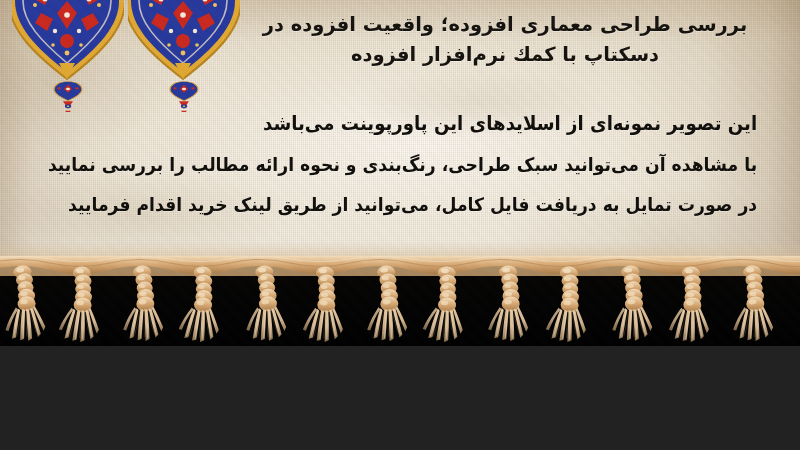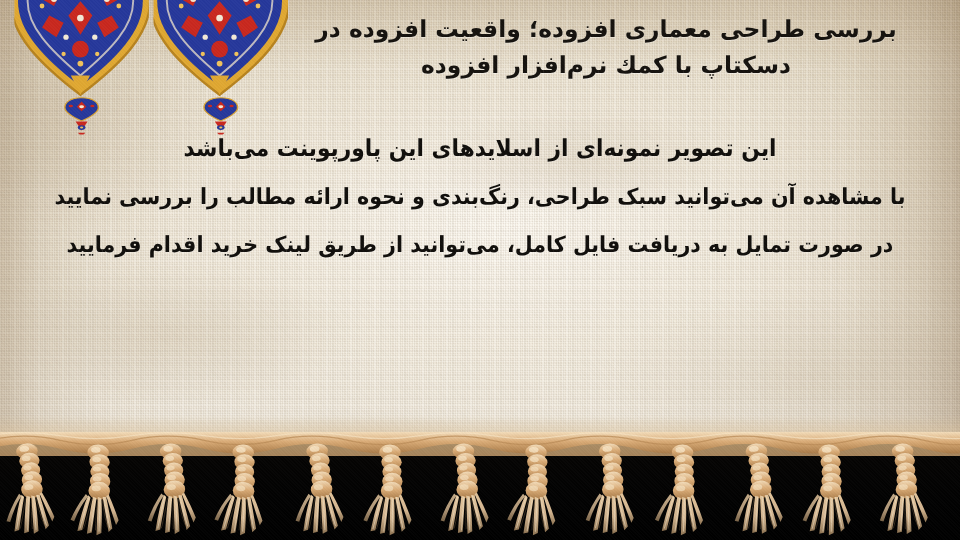--- a/index.html
+++ b/index.html
@@ -4,21 +4,21 @@
 <title>Slide</title>
 <style>
   html, body {
     margin: 0;
     padding: 0;
     background: #222;
   }
   #slide {
     position: relative;
     width: 800px;
-    height: 450px;
+    height: 346px;
     overflow: hidden;
     font-family: "DejaVu Sans", "Liberation Sans", sans-serif;
     background: #e6ddcb;
     user-select: none;
   }
 
   
   .bg-base {
     position: absolute;
     inset: 0;
@@ -141,21 +141,20 @@
     letter-spacing: 0;
     text-shadow: 0 1px 0 rgba(255,255,255,0.32);
   }
   .title-block .tline { display: block; white-space: nowrap; }
 
   .body-block {
     position: absolute;
     top: 110px;
     right: 16px;
     left: 16px;
-    text-align: center;
     color: #100e0b;
     font-family: "DejaVu Sans", "Liberation Sans", sans-serif;
     font-weight: 700;
     text-shadow: 0 1px 0 rgba(255,255,255,0.26);
   }
   .body-block .bline {
     display: block;
     white-space: nowrap;
     font-size: 19px;
     line-height: 1.45;

